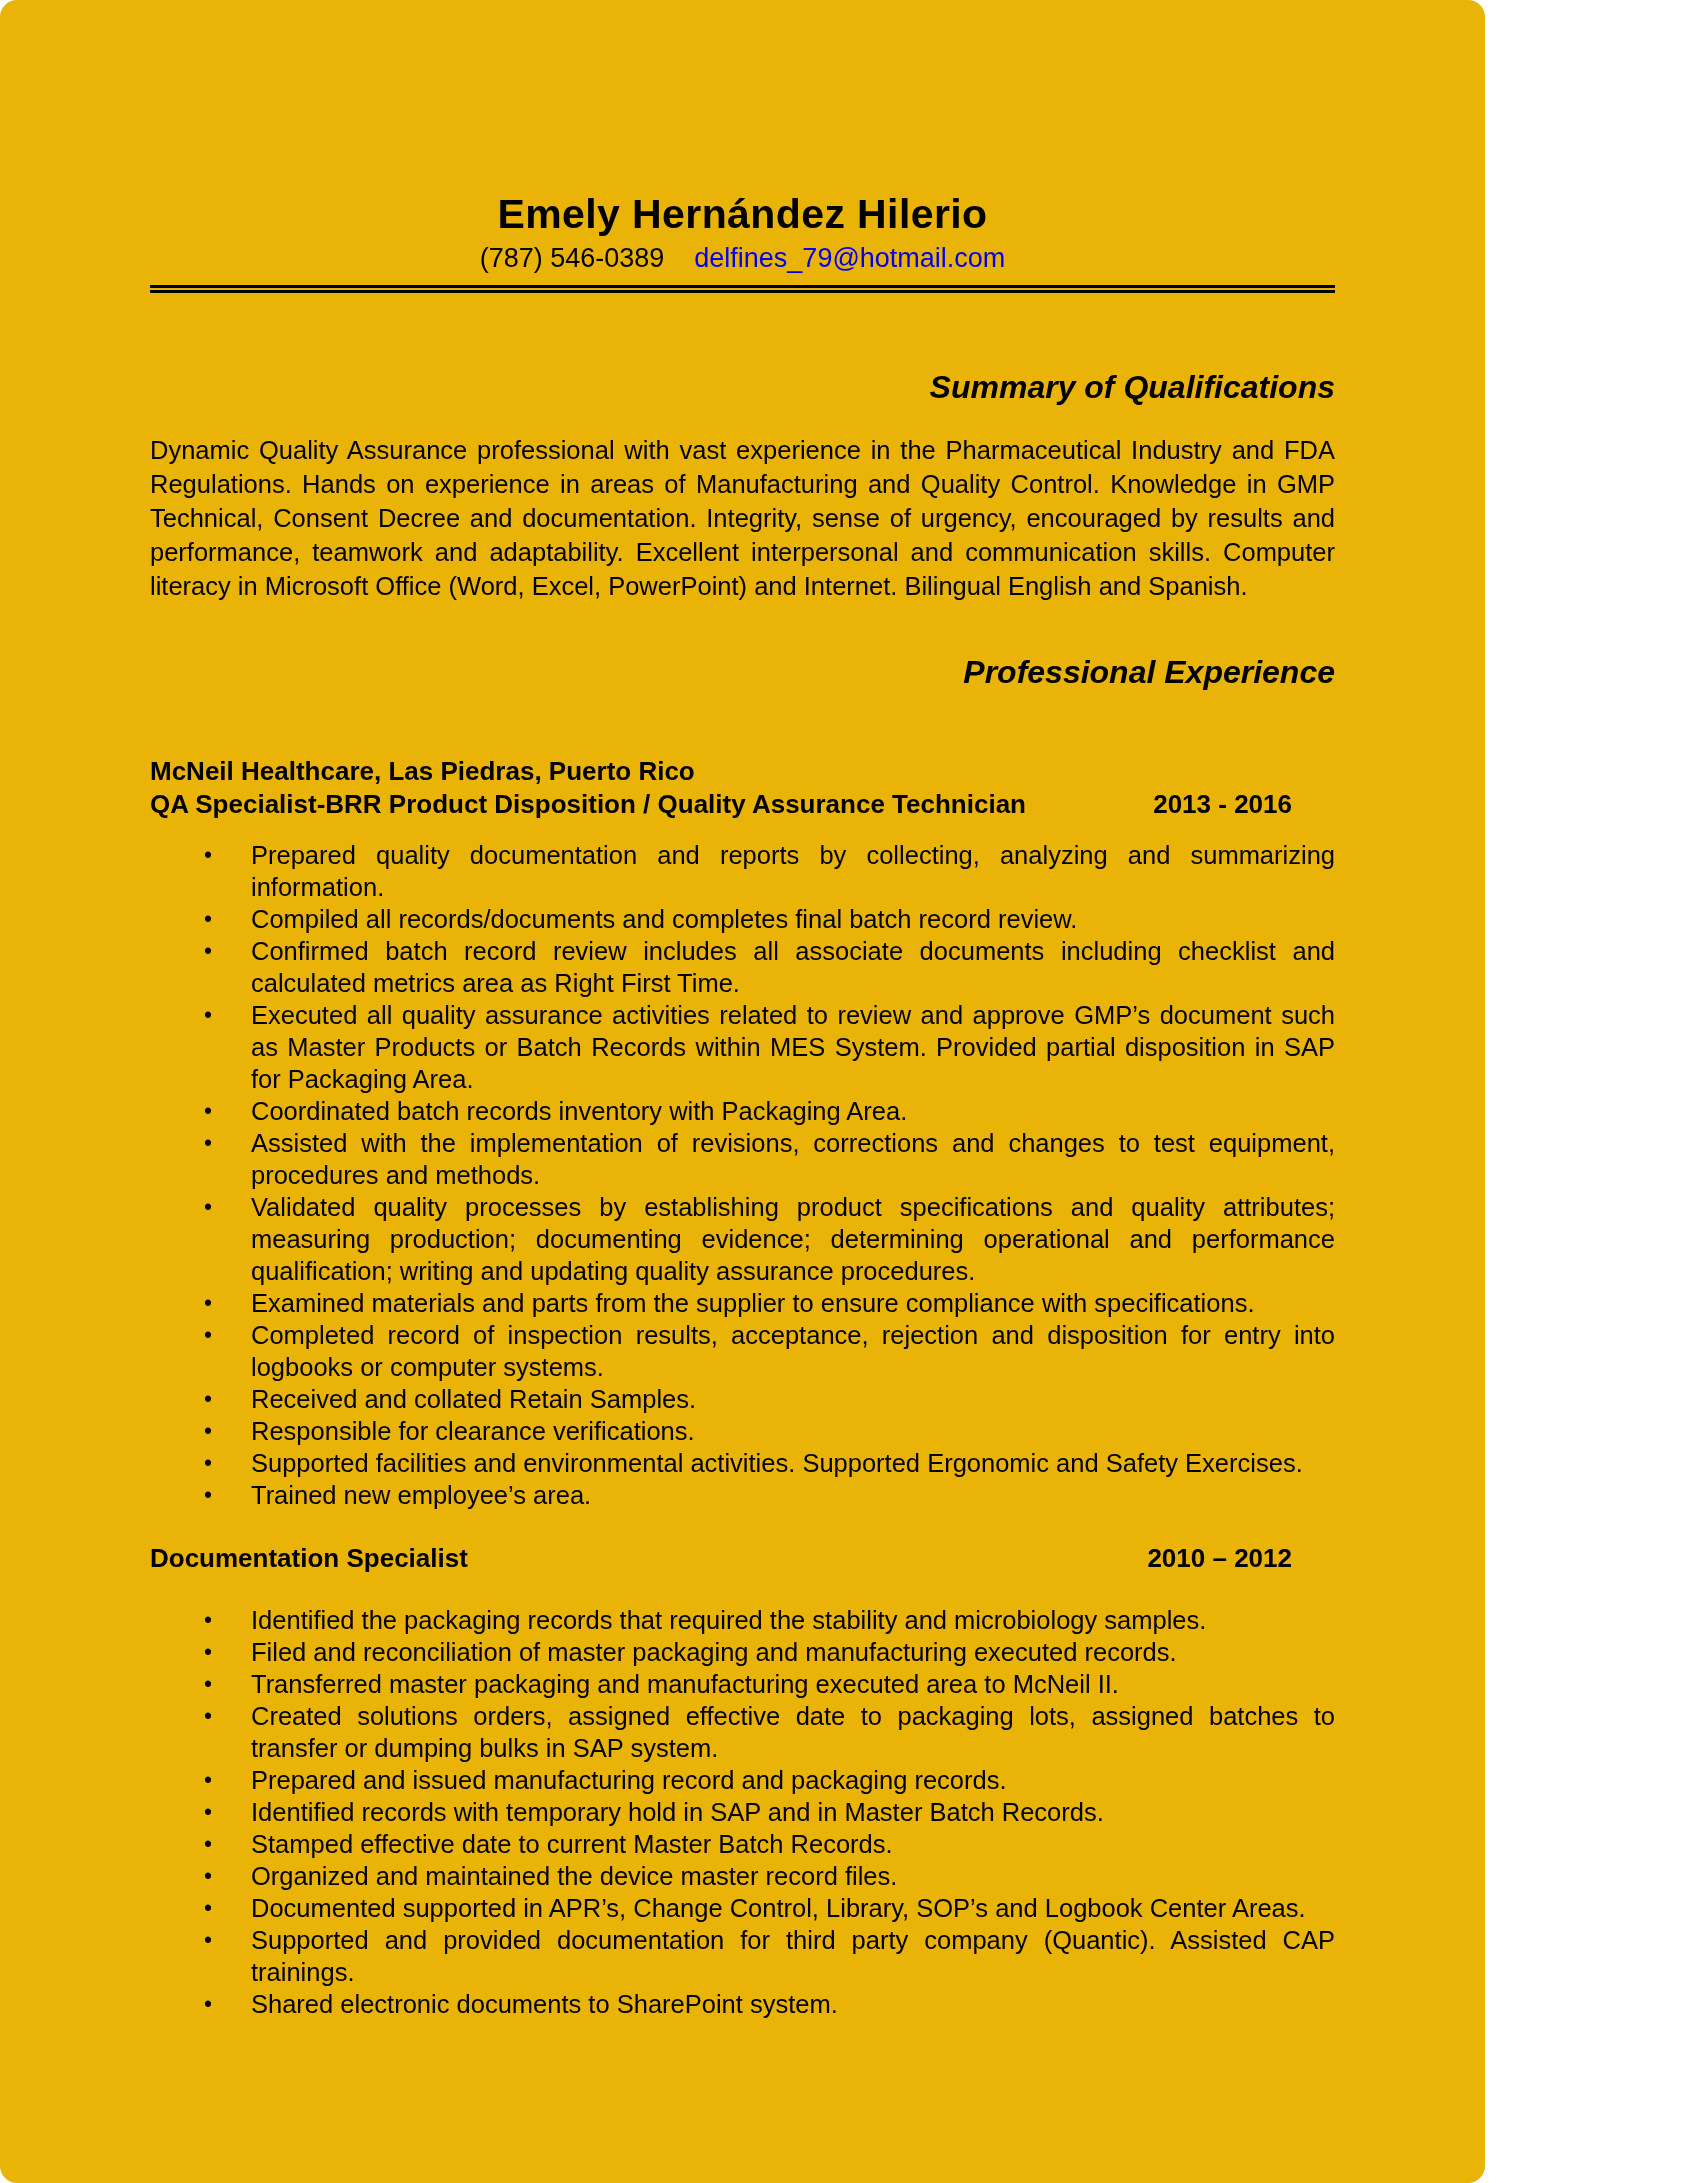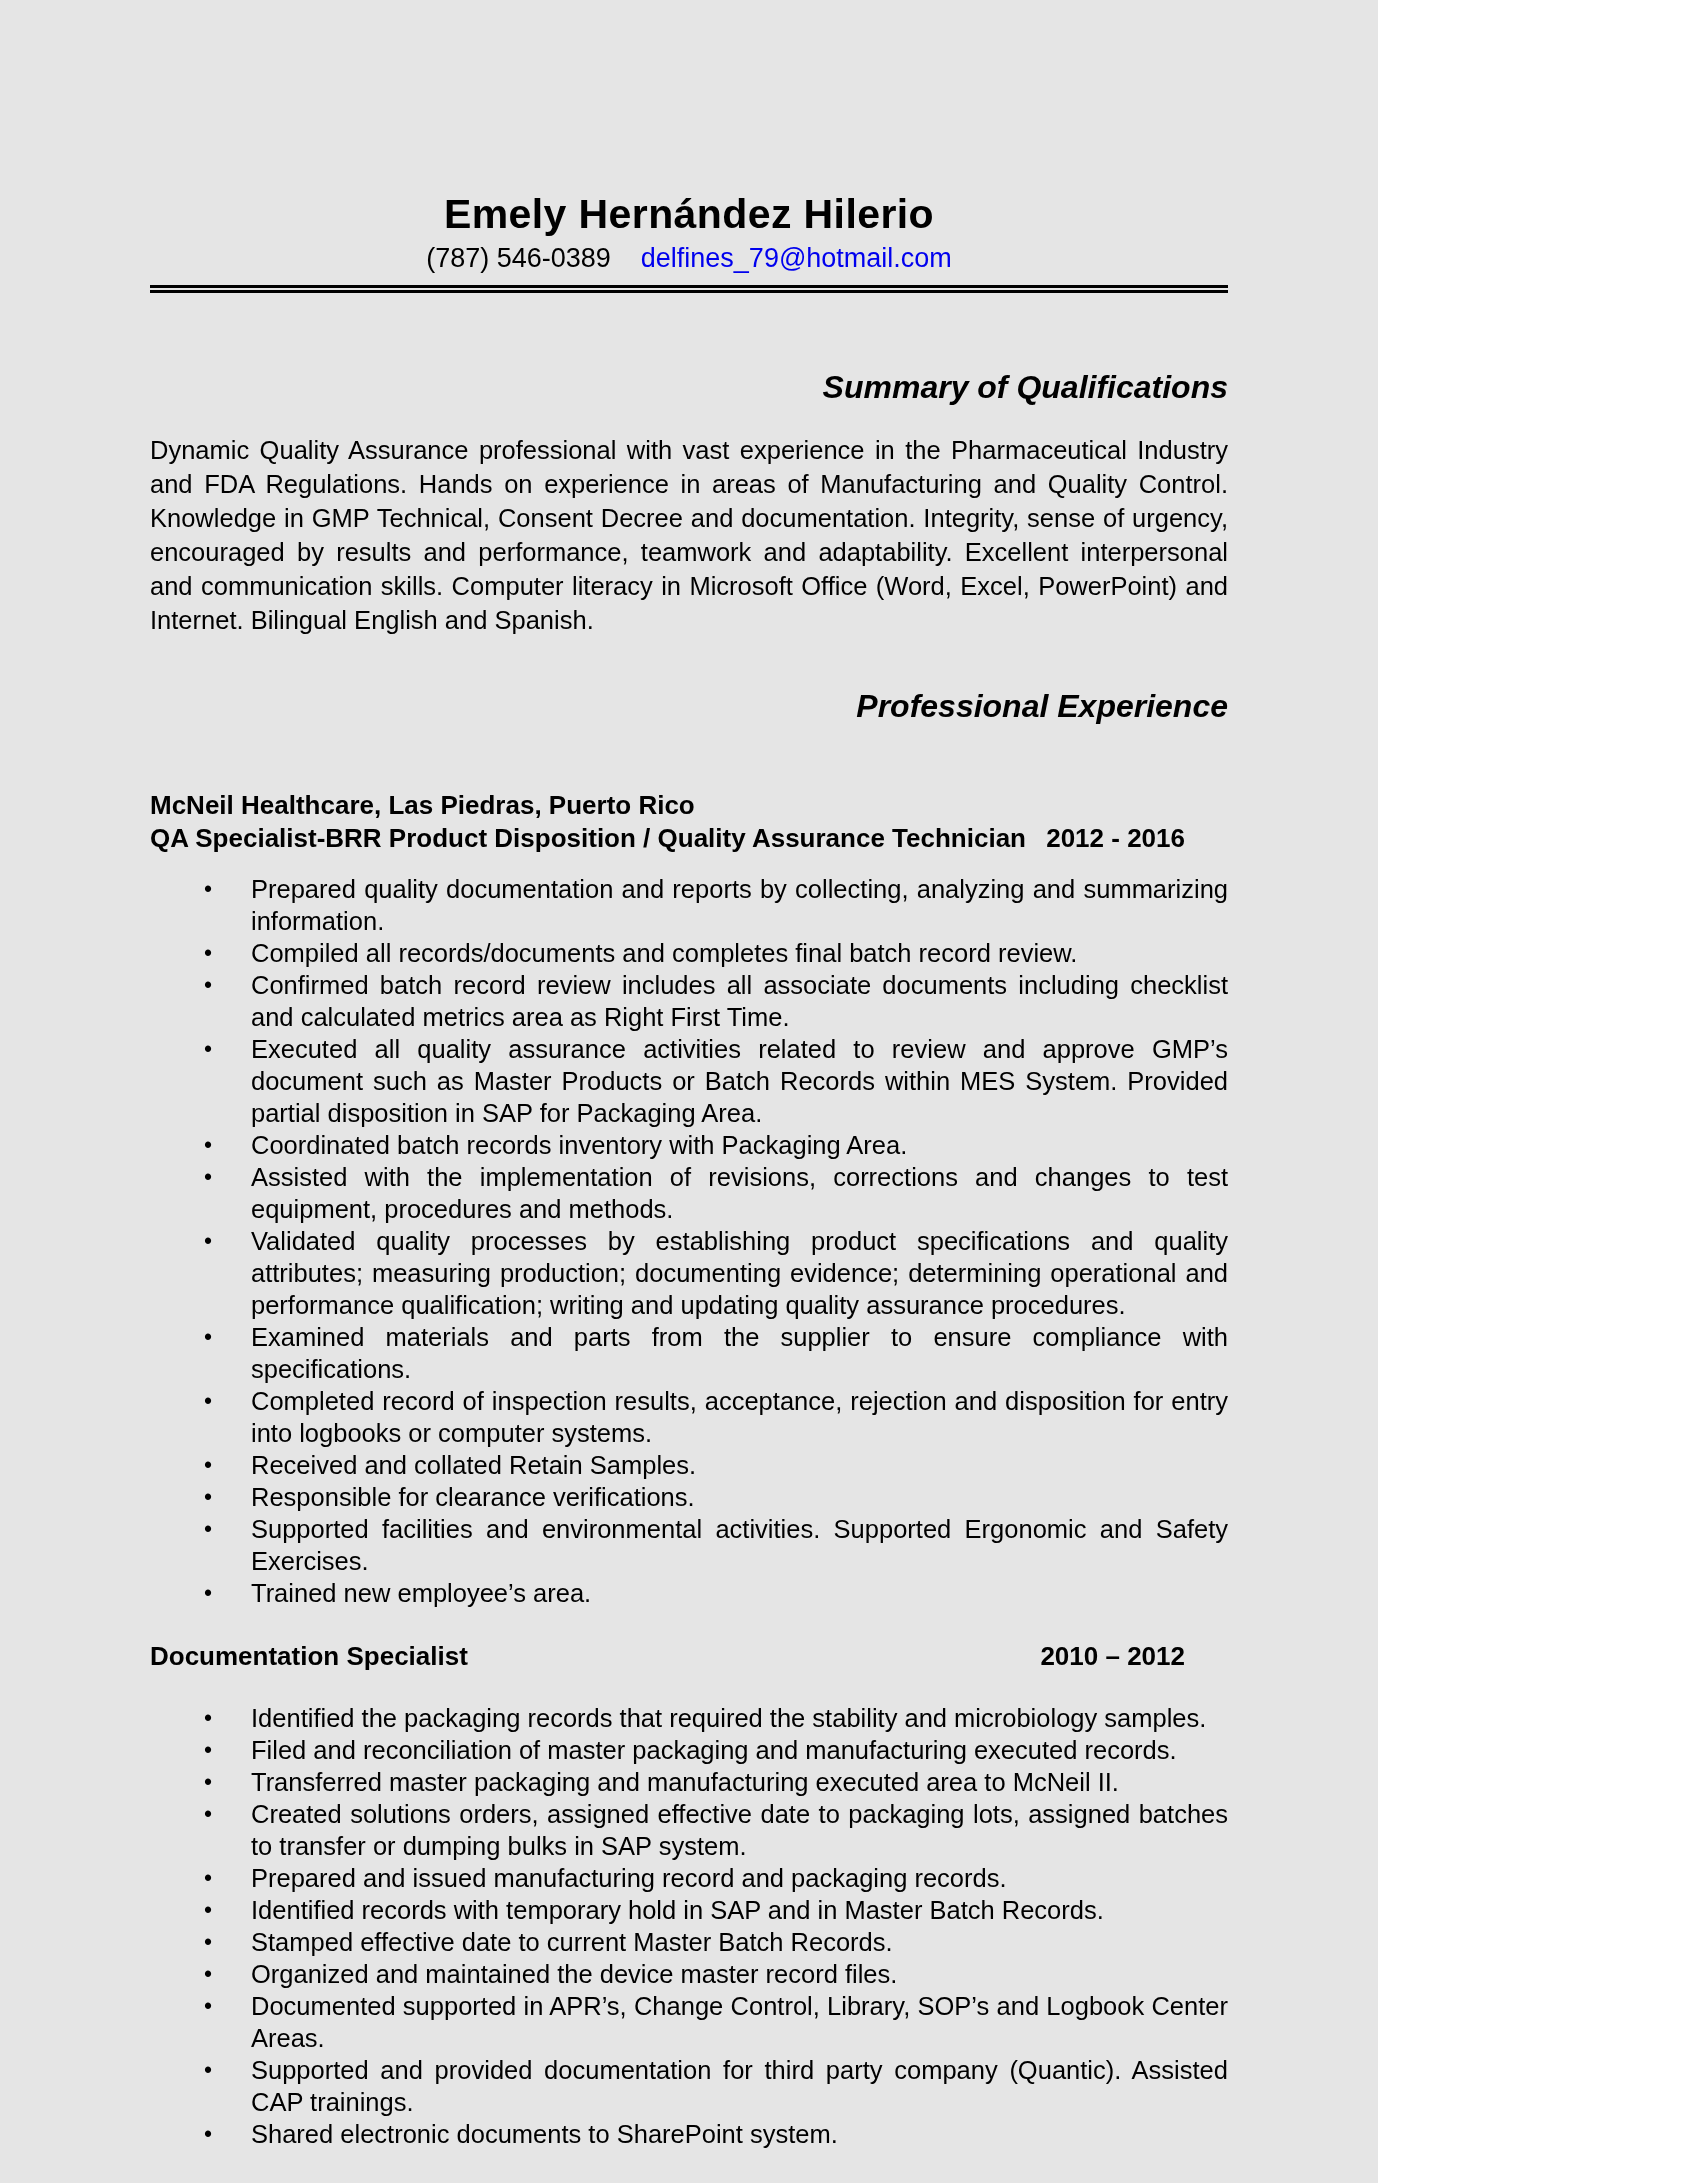--- a/index.html
+++ b/index.html
@@ -1,25 +1,26 @@
 <!DOCTYPE html>
 <html style="font-size:13px"><head>
 <meta charset="utf-8">
 <style>
   * { margin: 0; padding: 0; box-sizing: border-box; }
   html, body { background: #ffffff; }
   .page {
     position: relative;
-    width: 1378px;
+    width: 1485px;
     height: 2183px;
-    background: #e5e5e5;
+    background: #eab308;
     color: #000000;
     font-family: "Liberation Sans", sans-serif;
     padding: 191px 150px 0 150px;
     overflow: hidden;
+    border-radius: 17px;
   }
   .header { border-bottom: 8.2px double #000; padding-bottom: 10px; }
   .name {
     font-size: 41px;
     line-height: 46px;
     font-weight: bold;
     text-align: center;
     letter-spacing: 0.4px;
   }
   .contact {
@@ -93,21 +94,21 @@
   <h2 class="section-heading summary-heading">Summary of Qualifications</h2>
 
   <p class="summary-text">Dynamic Quality Assurance professional with vast experience in the Pharmaceutical Industry and FDA Regulations. Hands on experience in areas of Manufacturing and Quality Control. Knowledge in GMP Technical, Consent Decree and documentation. Integrity, sense of urgency, encouraged by results and performance, teamwork and adaptability.  Excellent interpersonal and communication skills.  Computer literacy in Microsoft Office (Word, Excel, PowerPoint) and Internet.  Bilingual English and Spanish.</p>
 
   <h2 class="section-heading experience-heading">Professional Experience</h2>
 
   <section>
     <div class="company">McNeil Healthcare, Las Piedras, Puerto Rico</div>
     <div class="title-row">
       <span>QA Specialist-BRR Product Disposition / Quality Assurance Technician</span>
-      <span class="dates">2012 - 2016</span>
+      <span class="dates">2013 - 2016</span>
     </div>
     <ul class="bullets">
 
         <li>Prepared quality documentation and reports by collecting, analyzing and summarizing information.</li>
 
         <li>Compiled all records/documents and completes final batch record review.</li>
 
         <li>Confirmed batch record review includes all associate documents including checklist and calculated metrics area as Right First Time.</li>
 
         <li>Executed all quality assurance activities related to review and approve GMP’s document such as Master Products or Batch Records within MES System.  Provided partial disposition in SAP for Packaging Area.</li>

